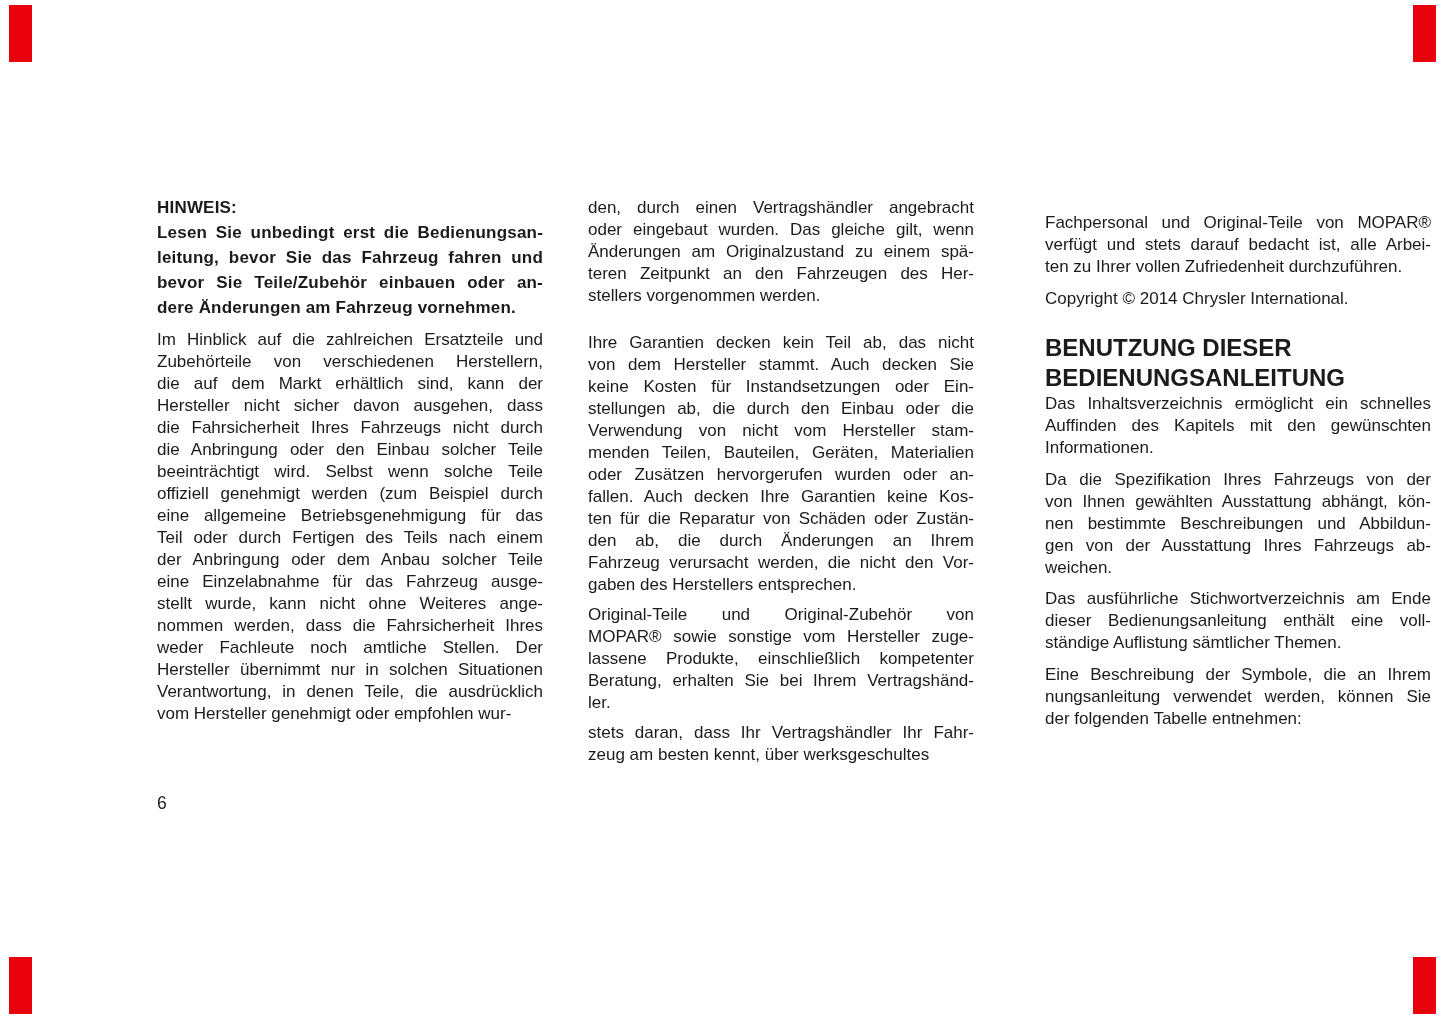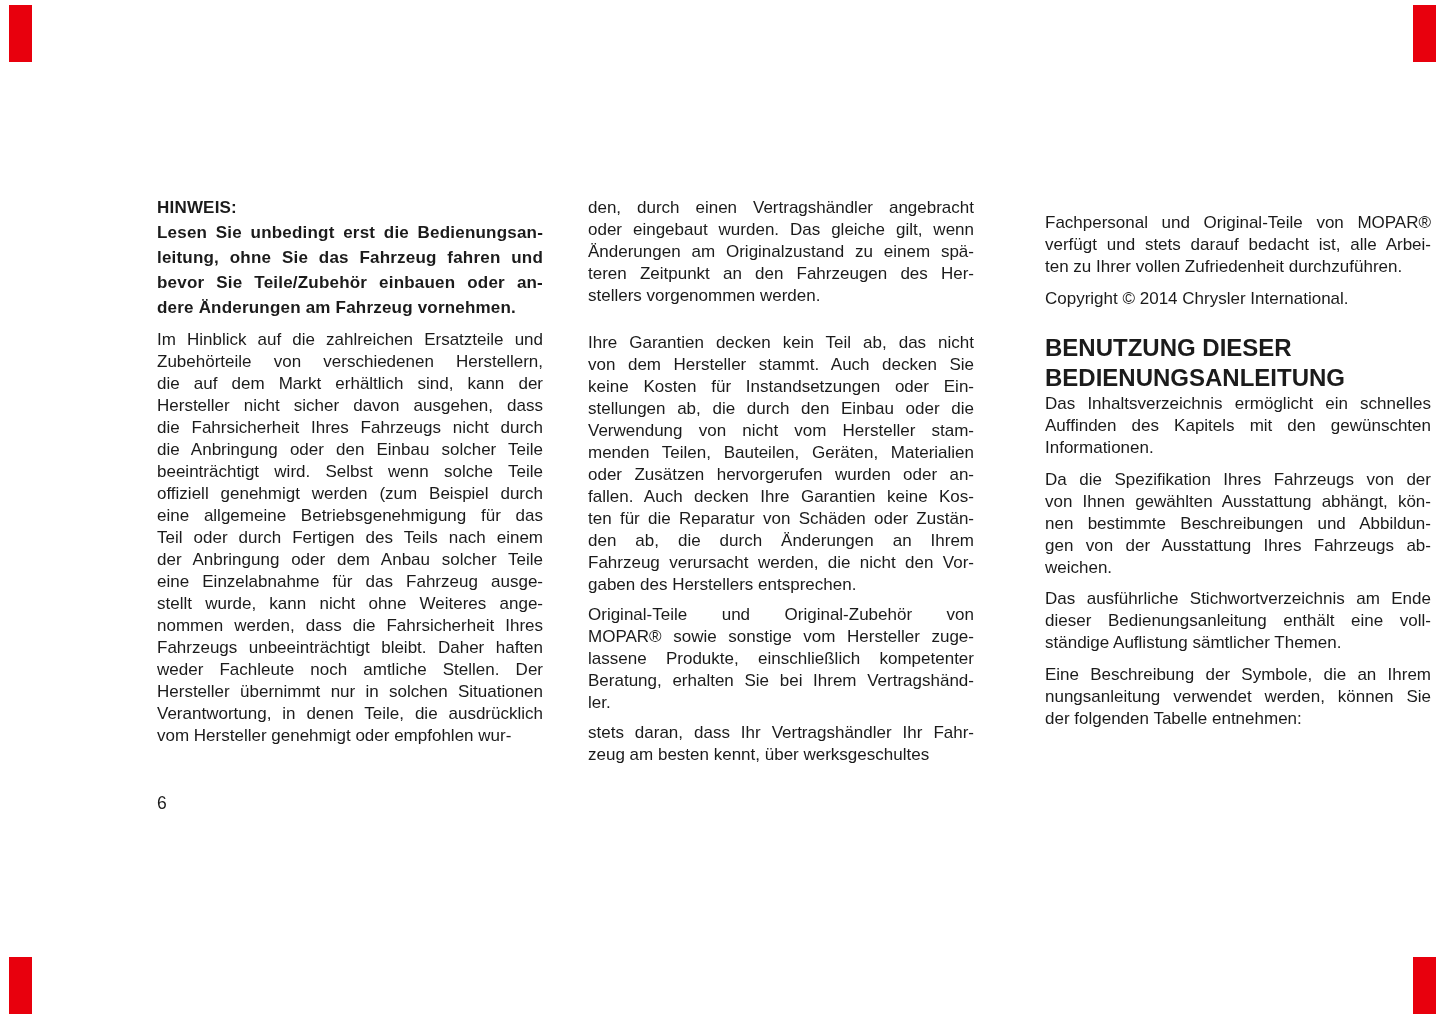--- a/index.html
+++ b/index.html
@@ -63,40 +63,39 @@
   <div class="corner tr" style="background: rgb(232, 0, 13);"></div>
   <div class="corner bl" style="background: rgb(232, 0, 13);"></div>
   <div class="corner br" style="background: rgb(232, 0, 13);"></div>
 
   <section class="column" id="col1">
       <div class="para note-heading" style="margin-top: 0px;">
         <div class="line last">HINWEIS:</div>
       </div>
       <div class="para note" style="margin-top: 0px;">
         <div class="line">Lesen Sie unbedingt erst die Bedienungsan-</div>
-        <div class="line">leitung, ohne Sie das Fahrzeug fahren und</div>
+        <div class="line">leitung, bevor Sie das Fahrzeug fahren und</div>
         <div class="line">bevor Sie Teile/Zubehör einbauen oder an-</div>
         <div class="line last">dere Änderungen am Fahrzeug vornehmen.</div>
       </div>
       <div class="para body" style="margin-top: 9px;">
         <div class="line">Im Hinblick auf die zahlreichen Ersatzteile und</div>
         <div class="line">Zubehörteile von verschiedenen Herstellern,</div>
         <div class="line">die auf dem Markt erhältlich sind, kann der</div>
         <div class="line">Hersteller nicht sicher davon ausgehen, dass</div>
         <div class="line">die Fahrsicherheit Ihres Fahrzeugs nicht durch</div>
         <div class="line">die Anbringung oder den Einbau solcher Teile</div>
         <div class="line">beeinträchtigt wird. Selbst wenn solche Teile</div>
         <div class="line">offiziell genehmigt werden (zum Beispiel durch</div>
         <div class="line">eine allgemeine Betriebsgenehmigung für das</div>
         <div class="line">Teil oder durch Fertigen des Teils nach einem</div>
         <div class="line">der Anbringung oder dem Anbau solcher Teile</div>
         <div class="line">eine Einzelabnahme für das Fahrzeug ausge-</div>
         <div class="line">stellt wurde, kann nicht ohne Weiteres ange-</div>
         <div class="line">nommen werden, dass die Fahrsicherheit Ihres</div>
-        <div class="line">Fahrzeugs unbeeinträchtigt bleibt. Daher haften</div>
         <div class="line">weder Fachleute noch amtliche Stellen. Der</div>
         <div class="line">Hersteller übernimmt nur in solchen Situationen</div>
         <div class="line">Verantwortung, in denen Teile, die ausdrücklich</div>
         <div class="line last">vom Hersteller genehmigt oder empfohlen wur-</div>
       </div>
     </section>
   <section class="column" id="col2">
       <div class="para body" style="margin-top: 0px;">
         <div class="line">den, durch einen Vertragshändler angebracht</div>
         <div class="line">oder eingebaut wurden. Das gleiche gilt, wenn</div>

